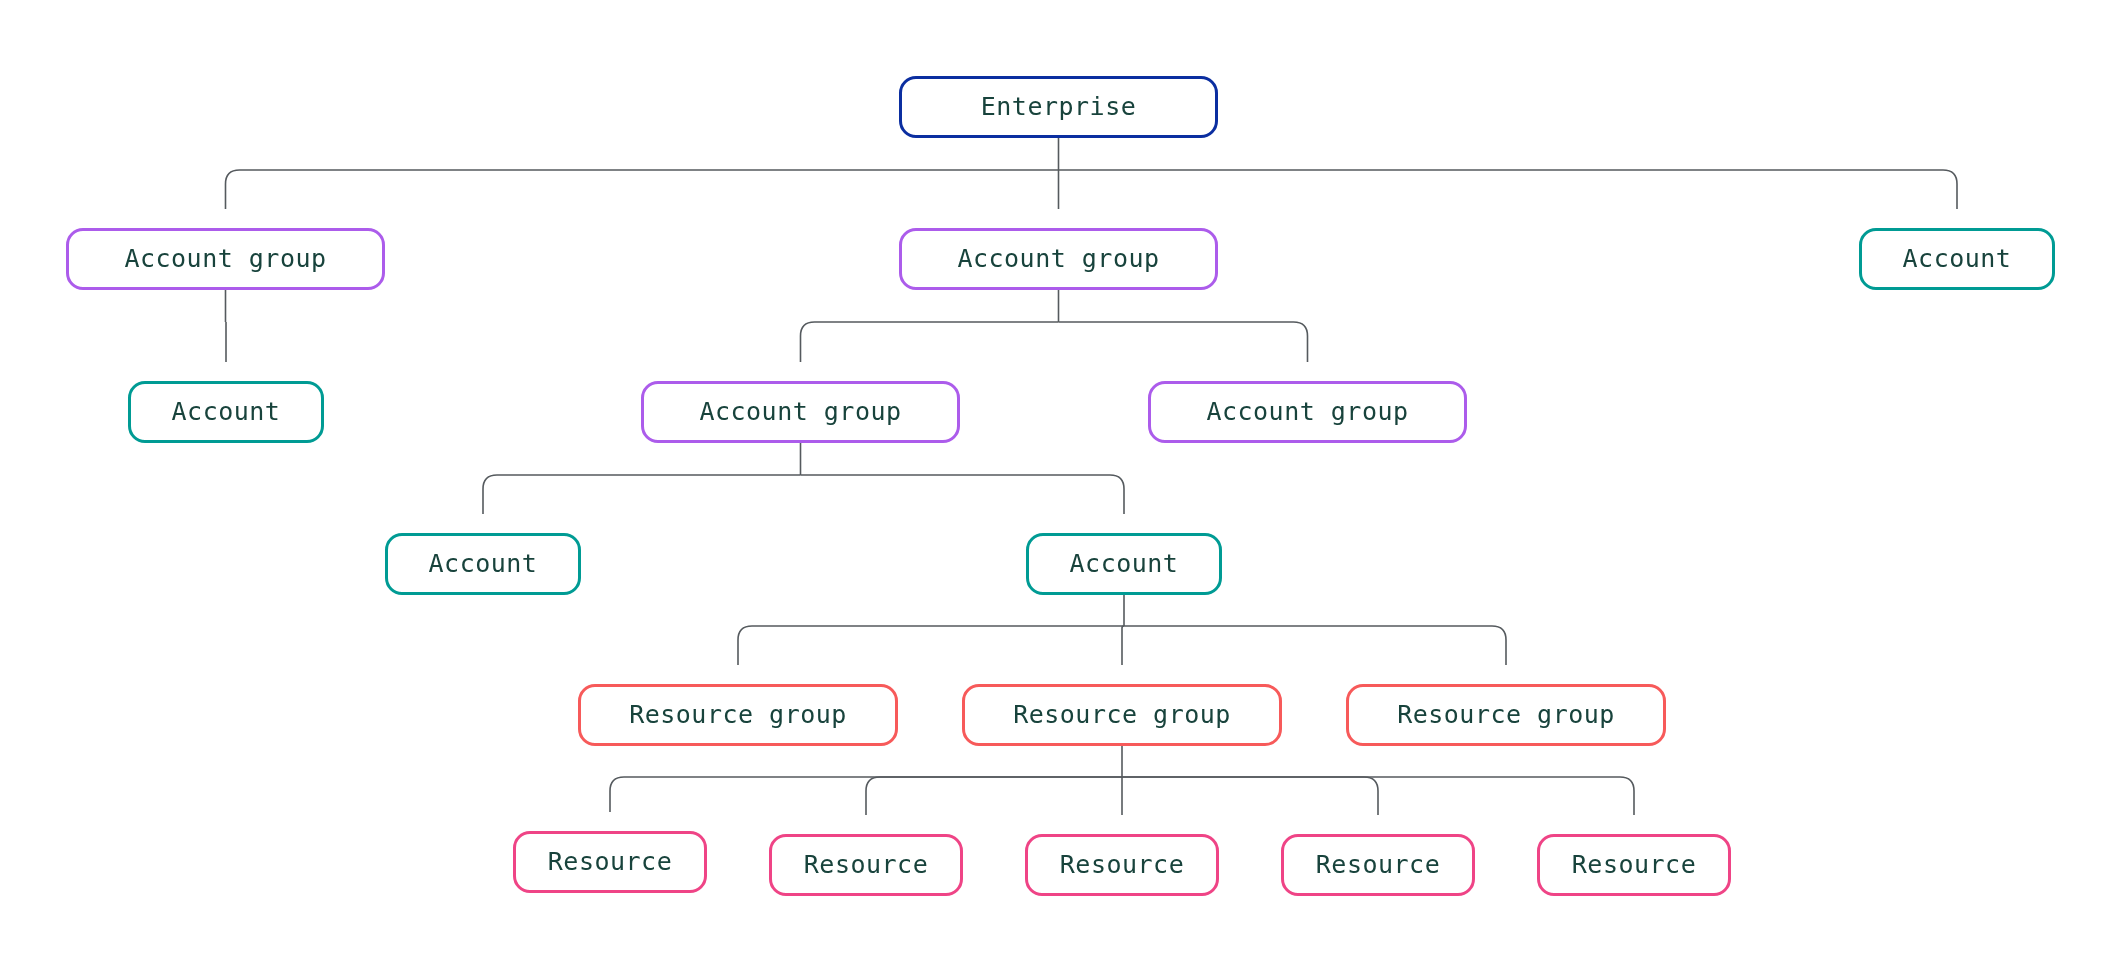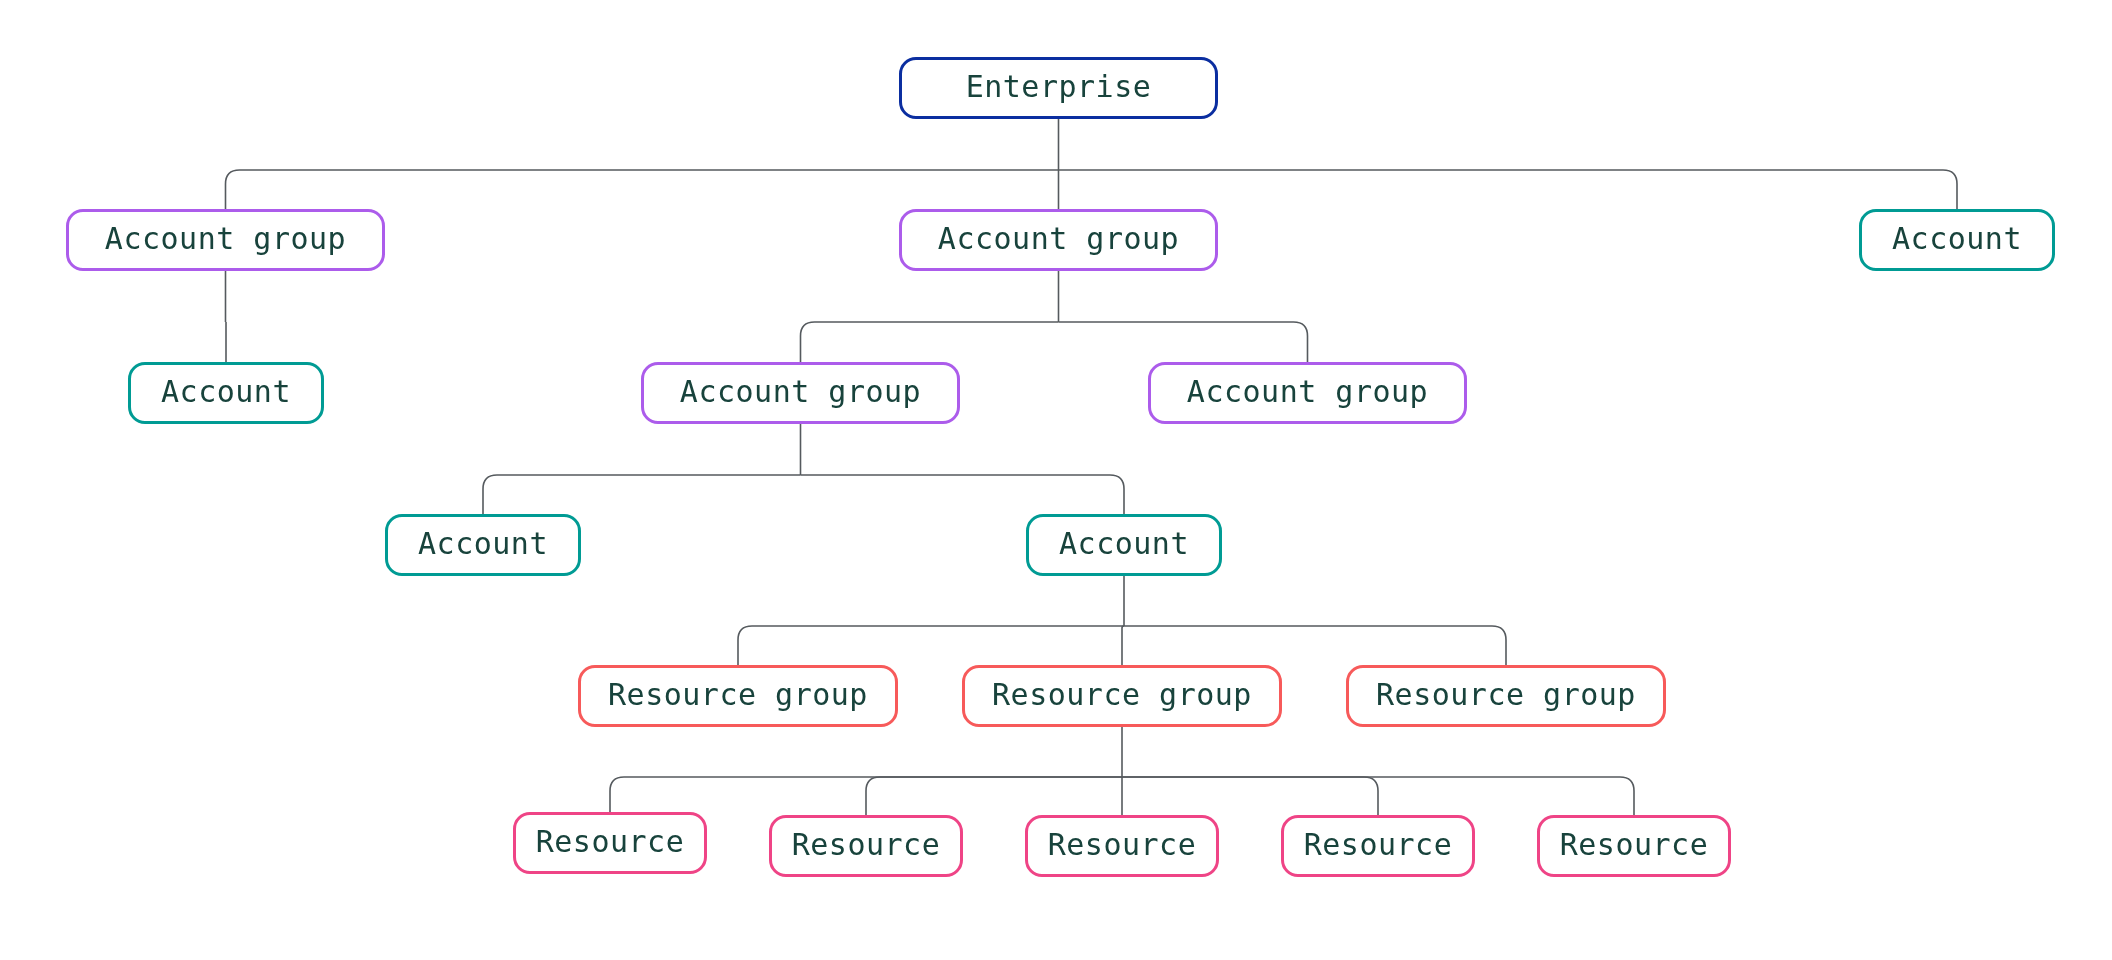--- a/index.html
+++ b/index.html
@@ -28,25 +28,26 @@
     position: absolute;
     box-sizing: border-box;
     display: flex;
     align-items: center;
     justify-content: center;
     background: #ffffff;
     border-style: solid;
     border-width: 3px;
     border-radius: 17px;
     font-family: "DejaVu Sans Mono", "Liberation Mono", monospace;
-    font-size: 30px;
+    font-size: 25px;
     letter-spacing: 0.5px;
     color: #18433c;
     white-space: nowrap;
     user-select: none;
+    margin-top: 19px;
   }
   .node .label {
     line-height: 1;
     padding-bottom: 2px;
   }
 </style>
 </head>
 <body>
 
 <div id="canvas">

